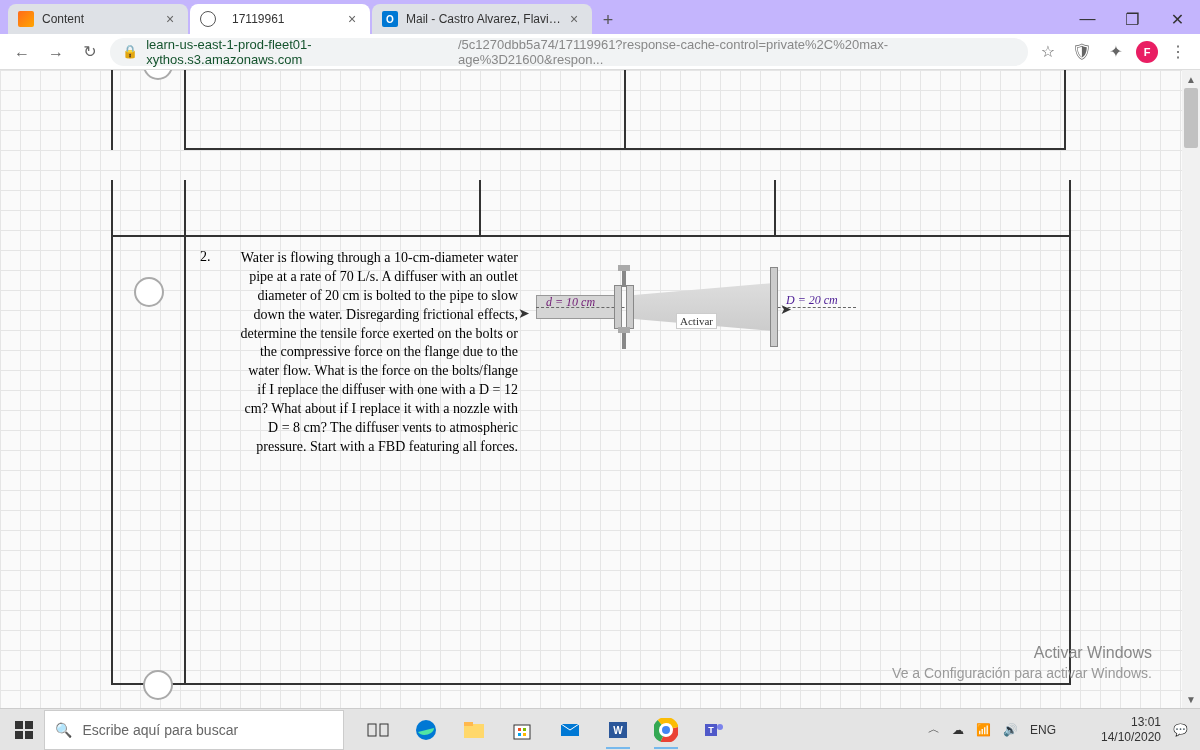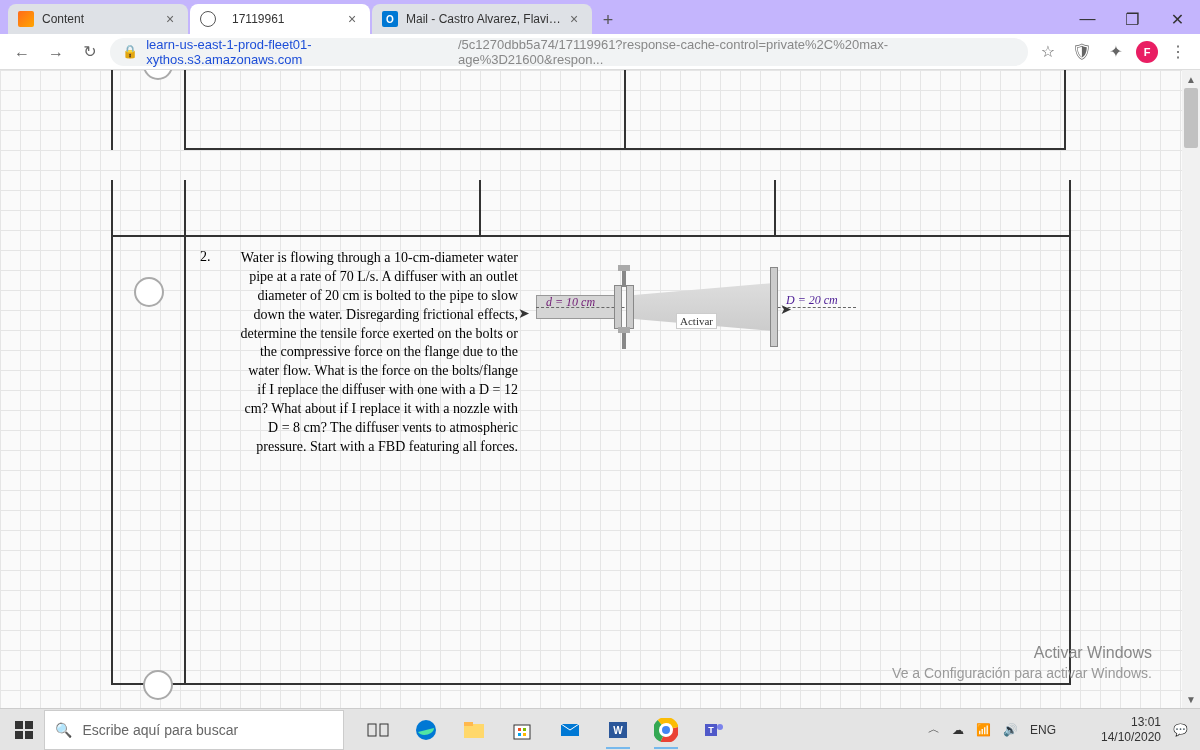--- a/index.html
+++ b/index.html
@@ -17,21 +17,21 @@
 .tab-close { width: 16px; height: 16px; display: flex; align-items: center; justify-content: center; cursor: pointer; color: #666; font-size: 14px; }
 .new-tab { width: 28px; height: 28px; display: flex; align-items: center; justify-content: center; font-size: 18px; color: #555; cursor: pointer; }
 .window-controls { margin-left: auto; display: flex; }
 .win-btn { width: 45px; height: 30px; display: flex; align-items: center; justify-content: center; color: #333; }
 
 
 .addressbar { height: 36px; background: #fff; border-bottom: 1px solid #ddd; display: flex; align-items: center; padding: 0 8px; gap: 6px; }
 .nav-btn { width: 28px; height: 28px; display: flex; align-items: center; justify-content: center; color: #666; cursor: pointer; font-size: 16px; }
 .url-bar { flex: 1; height: 28px; background: #f1f3f4; border-radius: 14px; display: flex; align-items: center; padding: 0 12px; font-size: 13px; color: #555; }
 .lock { margin-right: 8px; color: #666; }
-.url-domain { color: #1d4ed8; }
+.url-domain { color: #14532d; }
 .url-path { color: #888; }
 .action-btn { width: 28px; height: 28px; display: flex; align-items: center; justify-content: center; color: #666; cursor: pointer; }
 .profile { width: 22px; height: 22px; border-radius: 50%; background: #e91e63; color: #fff; display: flex; align-items: center; justify-content: center; font-size: 11px; font-weight: bold; }
 
 
 .viewport { position: absolute; top: 70px; left: 0; right: 18px; bottom: 42px; overflow: hidden; background: #fafafa; }
 .grid-bg { position: absolute; inset: 0; background-image:
   linear-gradient(#e5e5e5 1px, transparent 1px),
   linear-gradient(90deg, #e5e5e5 1px, transparent 1px);
   background-size: 20px 20px; }

